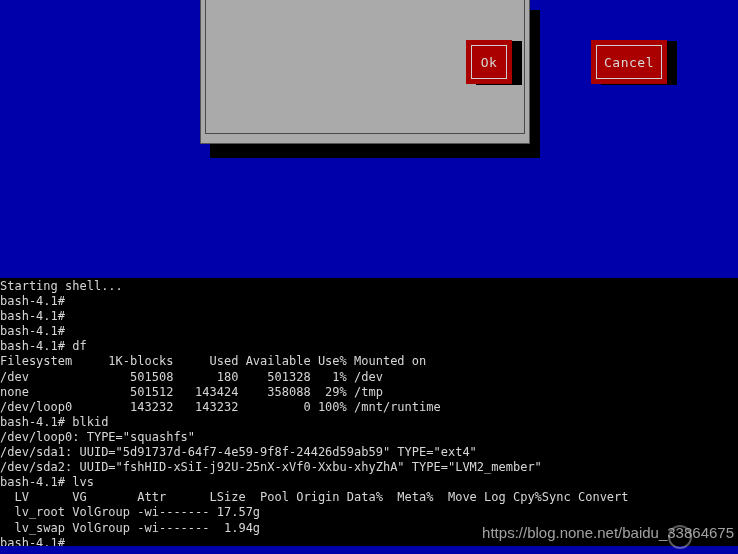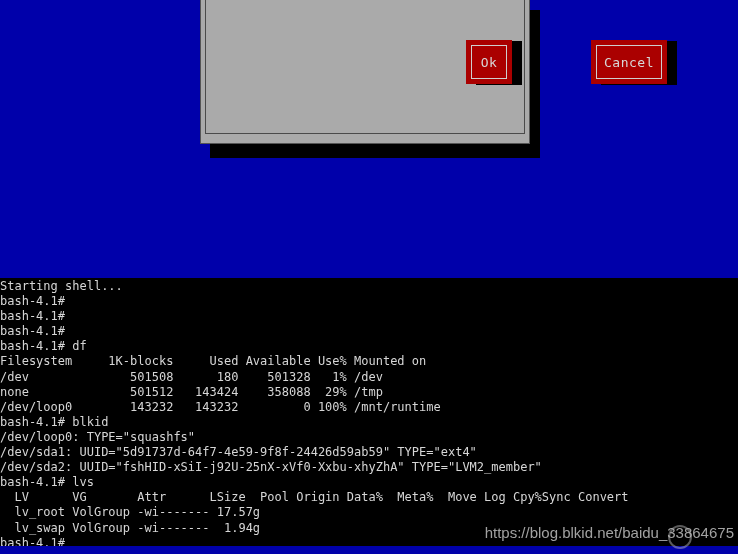--- a/index.html
+++ b/index.html
@@ -217,15 +217,15 @@
     </div>
   </div>
 
   <div id="terminal">
     <div id="terminal-lines"><div class="tline">Starting shell...</div><div class="tline">bash-4.1#</div><div class="tline">bash-4.1#</div><div class="tline">bash-4.1#</div><div class="tline">bash-4.1# df</div><div class="tline">Filesystem     1K-blocks     Used Available Use% Mounted on</div><div class="tline">/dev              501508      180    501328   1% /dev</div><div class="tline">none              501512   143424    358088  29% /tmp</div><div class="tline">/dev/loop0        143232   143232         0 100% /mnt/runtime</div><div class="tline">bash-4.1# blkid</div><div class="tline">/dev/loop0: TYPE="squashfs"</div><div class="tline">/dev/sda1: UUID="5d91737d-64f7-4e59-9f8f-24426d59ab59" TYPE="ext4"</div><div class="tline">/dev/sda2: UUID="fshHID-xSiI-j92U-25nX-xVf0-Xxbu-xhyZhA" TYPE="LVM2_member"</div><div class="tline">bash-4.1# lvs</div><div class="tline">  LV      VG       Attr      LSize  Pool Origin Data%  Meta%  Move Log Cpy%Sync Convert</div><div class="tline">  lv_root VolGroup -wi------- 17.57g</div><div class="tline">  lv_swap VolGroup -wi-------  1.94g</div><div class="tline"><span>bash-4.1# </span><span class="cursor"> </span></div></div>
   </div>
 
   <div id="bottom-strip"></div>
 
   <div id="watermark-logo"></div>
-  <div id="watermark">https://blog.blkid.net/baidu_33864675</div>
+  <div id="watermark">https://blog.none.net/baidu_33864675</div>
 
 </div>
 
 </body></html>

